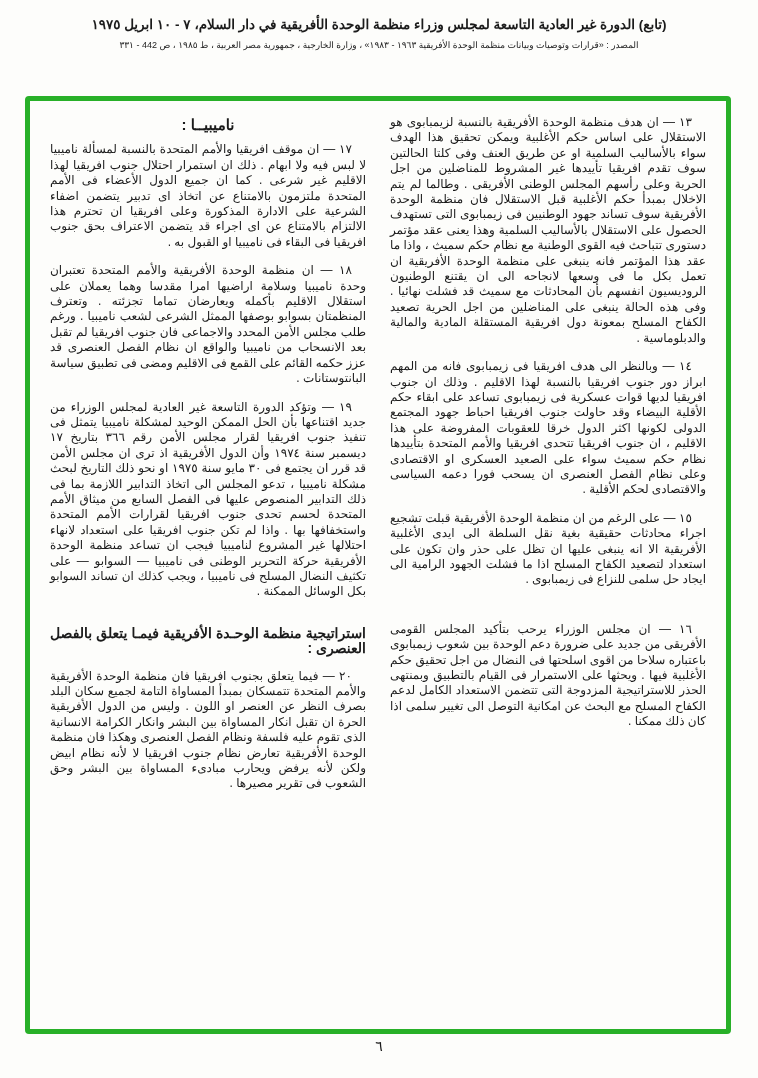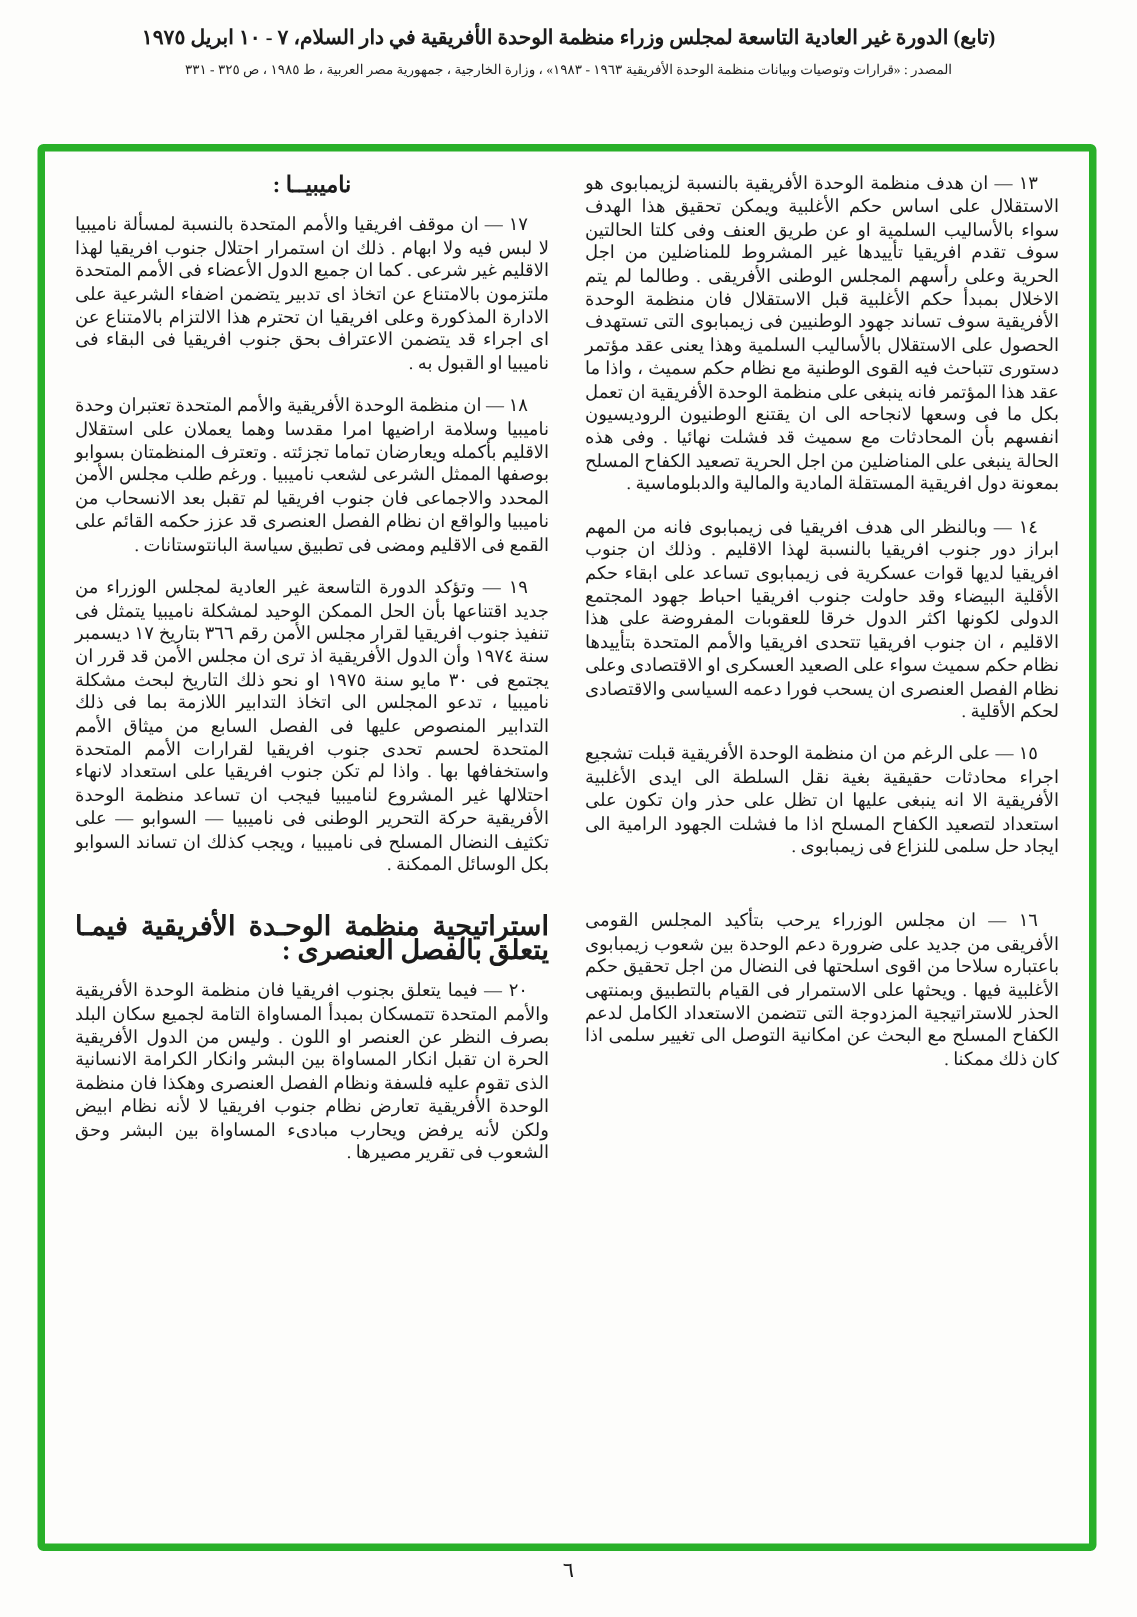--- a/index.html
+++ b/index.html
@@ -5,21 +5,21 @@
   html, body {
     margin: 0;
     padding: 0;
     background: #ffffff;
   }
   .page {
     position: relative;
     width: 758px;
     height: 1078px;
     background: #fdfdfb;
-    font-family: Liberation Serif, serif;
+    font-family: Liberation Sans, sans-serif;
     color: #1b1b1b;
     direction: rtl;
     overflow: hidden;
   }
   .header {
     text-align: center;
     padding-top: 16px;
   }
   .page-title {
     font-size: 13.5px;
@@ -64,21 +64,21 @@
     font-weight: bold;
     font-size: 15px;
     margin: 2px 6px 10px 0;
   }
   .section-heading.centered {
     text-align: center;
     margin-right: 0;
   }
   .sub-heading {
     font-weight: bold;
-    font-size: 18px;
+    font-size: 14px;
     margin: 26px 0 12px 0;
     text-align: justify;
   }
   .gap-lg {
     margin-top: 34px !important;
   }
   .footer {
     position: absolute;
     left: 0;
     top: 1038px;
@@ -87,21 +87,21 @@
     font-size: 14px;
   }
 </style>
 </head>
 <body>
 
 <div class="page">
 
   <div class="header">
     <div class="page-title">(تابع) الدورة غير العادية التاسعة لمجلس وزراء منظمة الوحدة الأفريقية في دار السلام، ٧ - ١٠ ابريل ١٩٧٥</div>
-    <div class="page-source">المصدر : «قرارات وتوصيات وبيانات منظمة الوحدة الأفريقية ١٩٦٣ - ١٩٨٣» ، وزارة الخارجية ، جمهورية مصر العربية ، ط ١٩٨٥ ، ص ٣٢٥ - ٣٣١</div>
+    <div class="page-source">المصدر : «قرارات وتوصيات وبيانات منظمة الوحدة الأفريقية ١٩٦٣ - ١٩٨٣» ، وزارة الخارجية ، جمهورية مصر العربية ، ط ١٩٨٥ ، ص 442 - ٣٣١</div>
   </div>
 
   <div class="frame" style="border-color: rgb(40, 176, 40);">
     <div class="columns">
 
       <div class="col">
         <p>١٣ — ان هدف منظمة الوحدة الأفريقية بالنسبة لزيمبابوى هو الاستقلال على اساس حكم الأغلبية ويمكن تحقيق هذا الهدف سواء بالأساليب السلمية او عن طريق العنف وفى كلتا الحالتين سوف تقدم افريقيا تأييدها غير المشروط للمناضلين من اجل الحرية وعلى رأسهم المجلس الوطنى الأفريقى . وطالما لم يتم الاخلال بمبدأ حكم الأغلبية قبل الاستقلال فان منظمة الوحدة الأفريقية سوف تساند جهود الوطنيين فى زيمبابوى التى تستهدف الحصول على الاستقلال بالأساليب السلمية وهذا يعنى عقد مؤتمر دستورى تتباحث فيه القوى الوطنية مع نظام حكم سميث ، واذا ما عقد هذا المؤتمر فانه ينبغى على منظمة الوحدة الأفريقية ان تعمل بكل ما فى وسعها لانجاحه الى ان يقتنع الوطنيون الروديسيون انفسهم بأن المحادثات مع سميث قد فشلت نهائيا . وفى هذه الحالة ينبغى على المناضلين من اجل الحرية تصعيد الكفاح المسلح بمعونة دول افريقية المستقلة المادية والمالية والدبلوماسية .</p>
         <p>١٤ — وبالنظر الى هدف افريقيا فى زيمبابوى فانه من المهم ابراز دور جنوب افريقيا بالنسبة لهذا الاقليم . وذلك ان جنوب افريقيا لديها قوات عسكرية فى زيمبابوى تساعد على ابقاء حكم الأقلية البيضاء وقد حاولت جنوب افريقيا احباط جهود المجتمع الدولى لكونها اكثر الدول خرقا للعقوبات المفروضة على هذا الاقليم ، ان جنوب افريقيا تتحدى افريقيا والأمم المتحدة بتأييدها نظام حكم سميث سواء على الصعيد العسكرى او الاقتصادى وعلى نظام الفصل العنصرى ان يسحب فورا دعمه السياسى والاقتصادى لحكم الأقلية .</p>
         <p>١٥ — على الرغم من ان منظمة الوحدة الأفريقية قبلت تشجيع اجراء محادثات حقيقية بغية نقل السلطة الى ايدى الأغلبية الأفريقية الا انه ينبغى عليها ان تظل على حذر وان تكون على استعداد لتصعيد الكفاح المسلح اذا ما فشلت الجهود الرامية الى ايجاد حل سلمى للنزاع فى زيمبابوى .</p>
         <p class="gap-lg">١٦ — ان مجلس الوزراء يرحب بتأكيد المجلس القومى الأفريقى من جديد على ضرورة دعم الوحدة بين شعوب زيمبابوى باعتباره سلاحا من اقوى اسلحتها فى النضال من اجل تحقيق حكم الأغلبية فيها . ويحثها على الاستمرار فى القيام بالتطبيق وبمنتهى الحذر للاستراتيجية المزدوجة التى تتضمن الاستعداد الكامل لدعم الكفاح المسلح مع البحث عن امكانية التوصل الى تغيير سلمى اذا كان ذلك ممكنا .</p>

